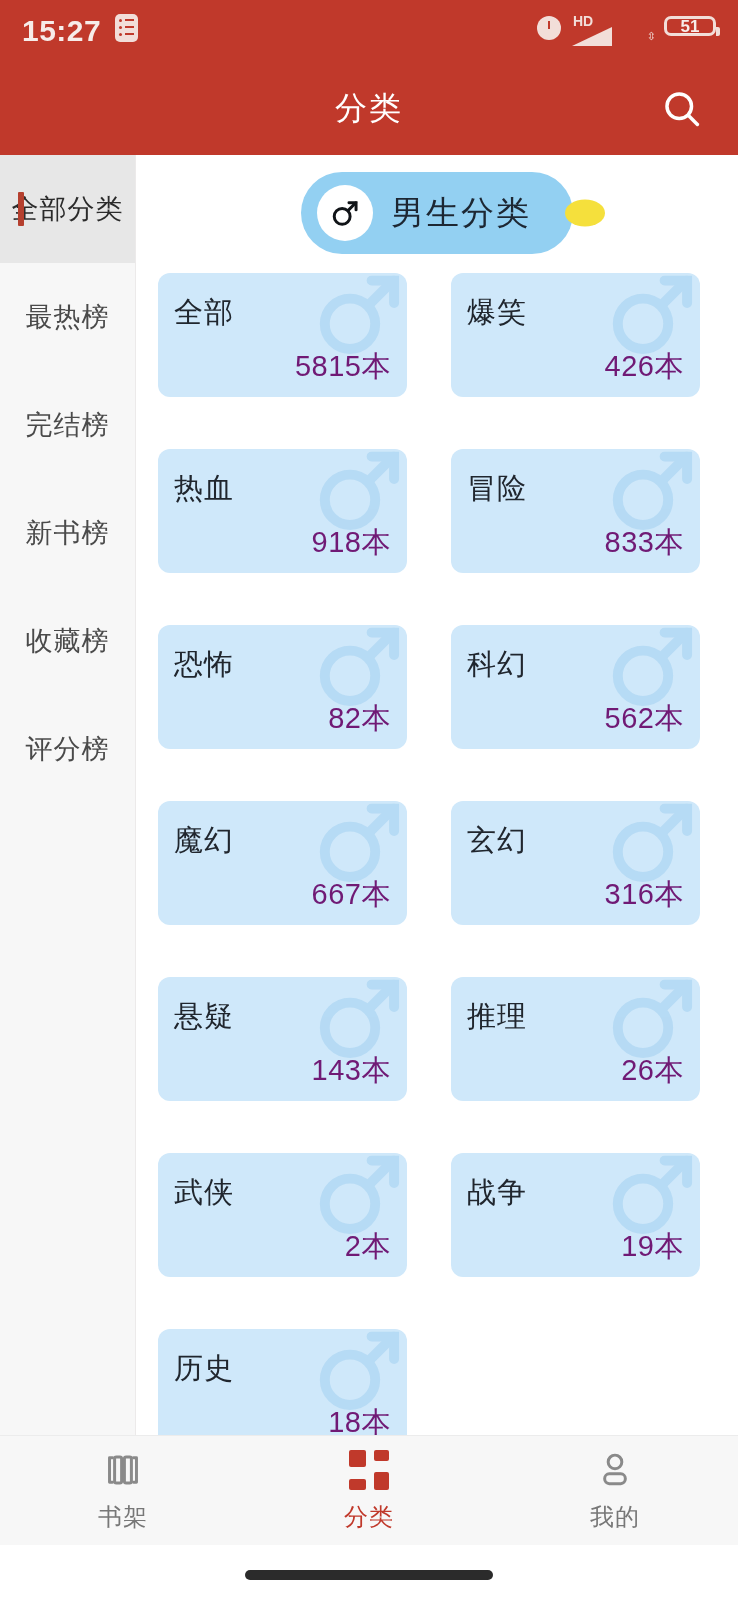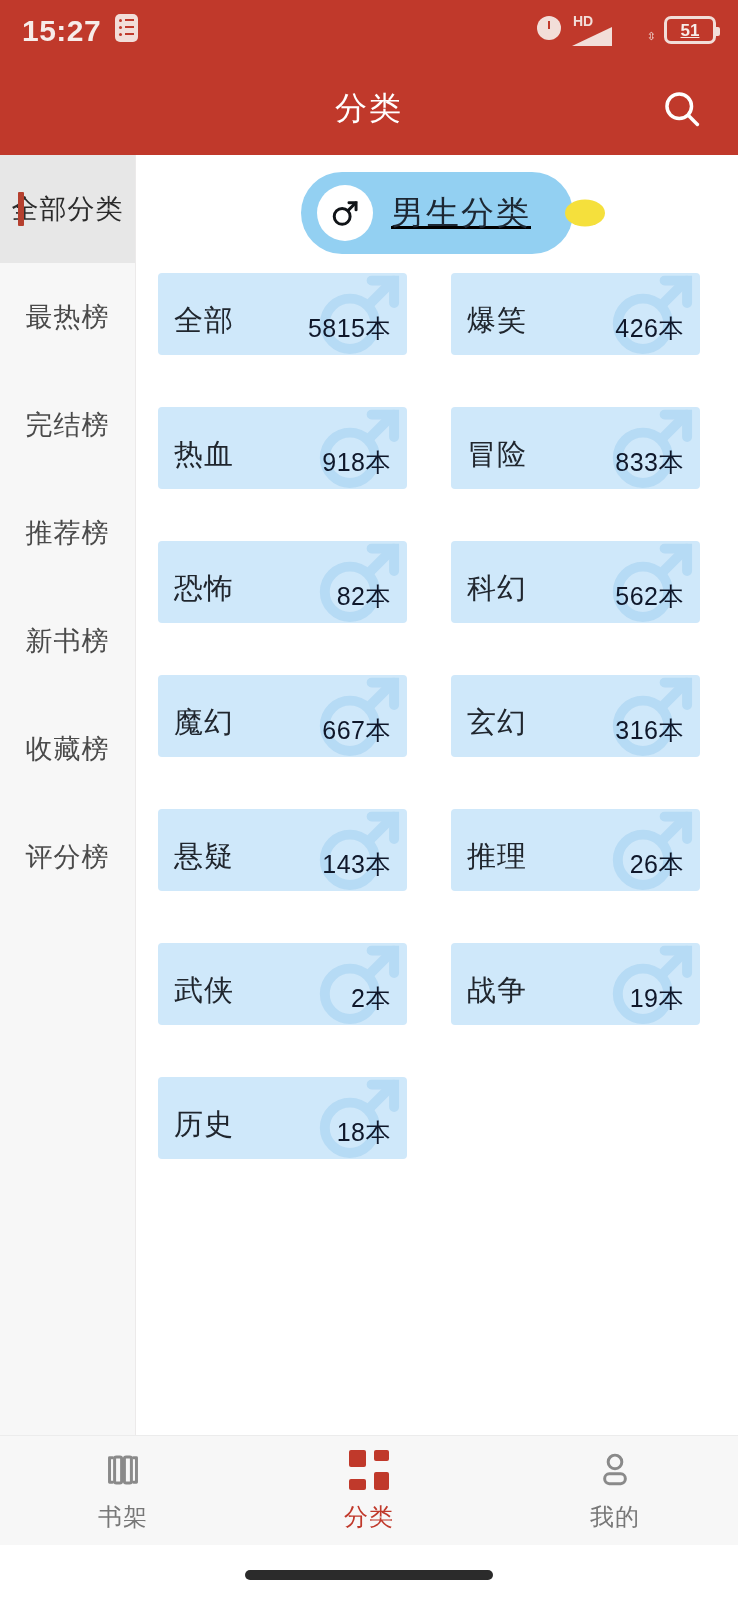--- a/index.html
+++ b/index.html
@@ -47,21 +47,21 @@
   }
   .ic-wifi{ position:relative; width:30px; height:24px; margin-bottom:1px;}
   .ic-wifi .fan{
     width:28px; height:20px; background:#f2ded9;
     clip-path:polygon(0 18%,50% 0,100% 18%,50% 100%);
   }
   .ic-wifi .updn{
     position:absolute; right:-3px; bottom:0px; color:#f2ded9; font-size:11px; line-height:8px;
   }
   .ic-batt{
-    width:52px; height:28px; border:3px solid #f2ded9; border-radius:7px;
+    width:52px; height:20px; border:3px solid #f2ded9; border-radius:7px;
     position:relative; display:flex; align-items:center; justify-content:center;text-decoration:underline;
   }
   .ic-batt::after{
     content:""; position:absolute; right:-7px; top:8px; width:4px; height:9px;
     background:#f2ded9; border-radius:0 2px 2px 0;
   }
   .ic-batt span{ font-size:17px; font-weight:700; color:#f7ece9; line-height:1; }
 
   
   .appbar{
@@ -97,54 +97,53 @@
   }
 
   
   .main{
     flex:1; height:100%; background:#ffffff; position:relative; overflow:hidden;
   }
 
   .pill-row{
     height:116px; display:flex; align-items:center; justify-content:center;
     position:relative;
-    text-decoration:underline;
   }
   .pill{
     position:relative; display:flex; align-items:center; gap:18px;
     background:#93d0f2; border-radius:46px; padding:13px 42px 13px 16px;
   }
   .pill-badge{
     width:56px; height:56px; border-radius:50%; background:#ffffff;
     display:flex; align-items:center; justify-content:center; flex:0 0 auto;
   }
   .pill-label{ font-size:33px; color:#1d2733; letter-spacing:2px; font-weight:500; }
   .pill-dot{
     position:absolute; right:-32px; top:50%; transform:translateY(-50%);
     width:40px; height:27px; border-radius:50%; background:#f5e03c;
   }
 
   .grid{
     display:grid; grid-template-columns:1fr 1fr; column-gap:44px; row-gap:52px;
     padding:2px 38px 0 22px;
   }
   .card{
-    position:relative; height:82px; background:#cfe8fa; border-radius:4px;
-    overflow:hidden; padding:28px 16px;
+    position:relative; height:124px; background:#cfe8fa; border-radius:12px;
+    overflow:hidden; padding:20px 16px;
   }
   .card-wm{
     position:absolute; right:-6px; top:-14px; width:108px; height:108px;
     opacity:.38; pointer-events:none;
   }
   .card-name{
     position:relative; font-size:29px; color:#20262e; letter-spacing:1px;
   }
   .card-count{
     position:absolute; right:16px; bottom:10px;
-    font-size:25px; color:#0f172a; letter-spacing:.5px;margin-top:33px;
+    font-size:29px; color:#701a75; letter-spacing:.5px;margin-top:33px;
   }
 
   
   .tabbar{
     position:absolute; bottom:55px; left:0; width:738px; height:110px;
     background:#f7f7f7; border-top:1px solid #ececec;
     display:flex; align-items:center;font-family:Liberation Mono, monospace;
   }
   .tab{
     flex:1; display:flex; flex-direction:column; align-items:center;
@@ -211,23 +210,20 @@
       <div class="side-item active">
         <span>全部分类</span>
       </div>
       <div class="side-item">
         <span>最热榜</span>
       </div>
       <div class="side-item">
         <span>完结榜</span>
       </div>
       <div class="side-item">
-        <span>推荐榜</span>
-      </div>
-      <div class="side-item">
         <span>新书榜</span>
       </div>
       <div class="side-item">
         <span>收藏榜</span>
       </div>
       <div class="side-item">
         <span>评分榜</span>
       </div>
     </div>
 

